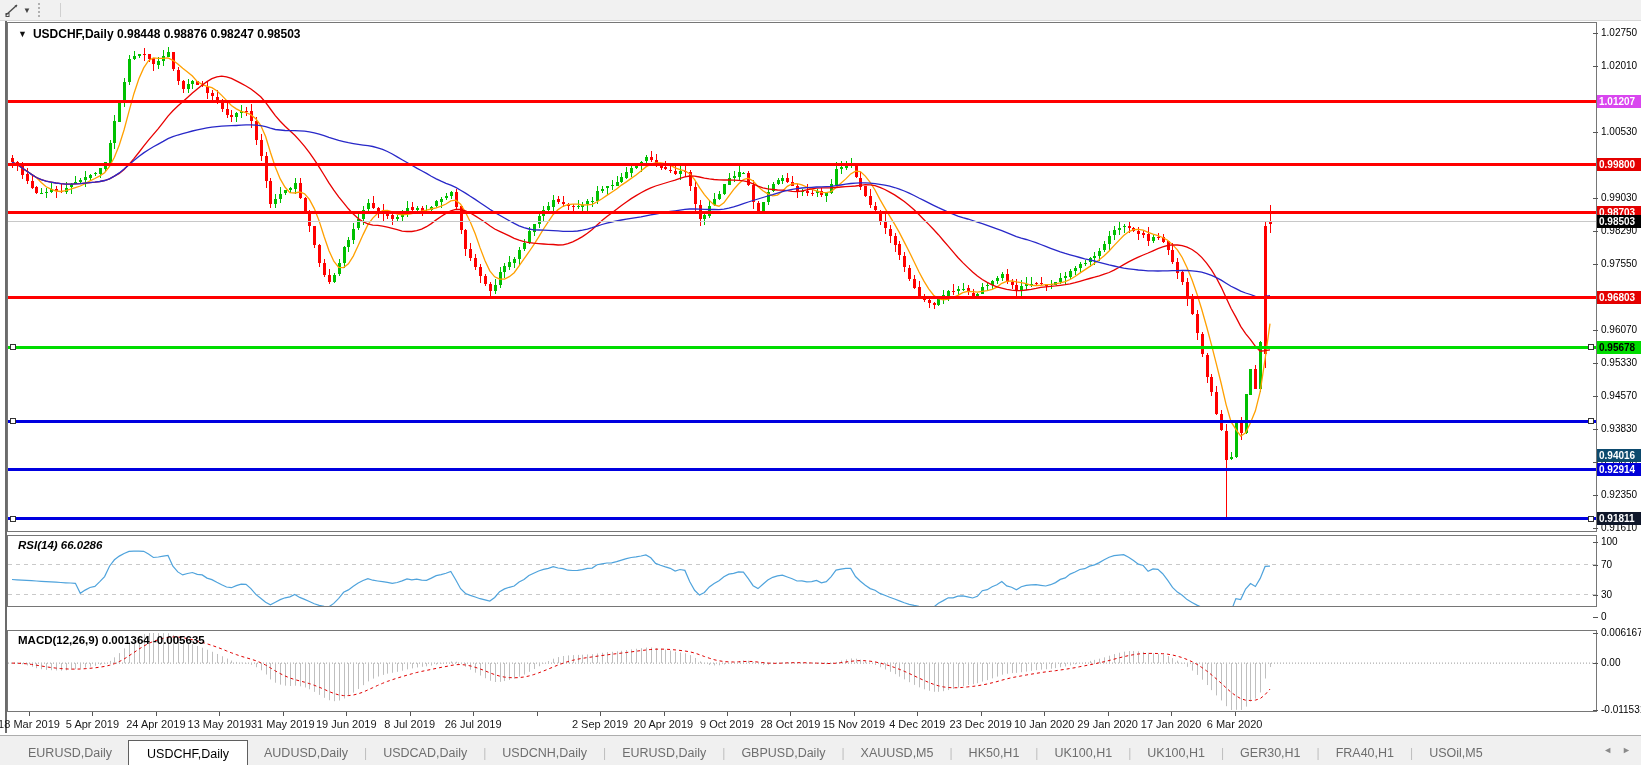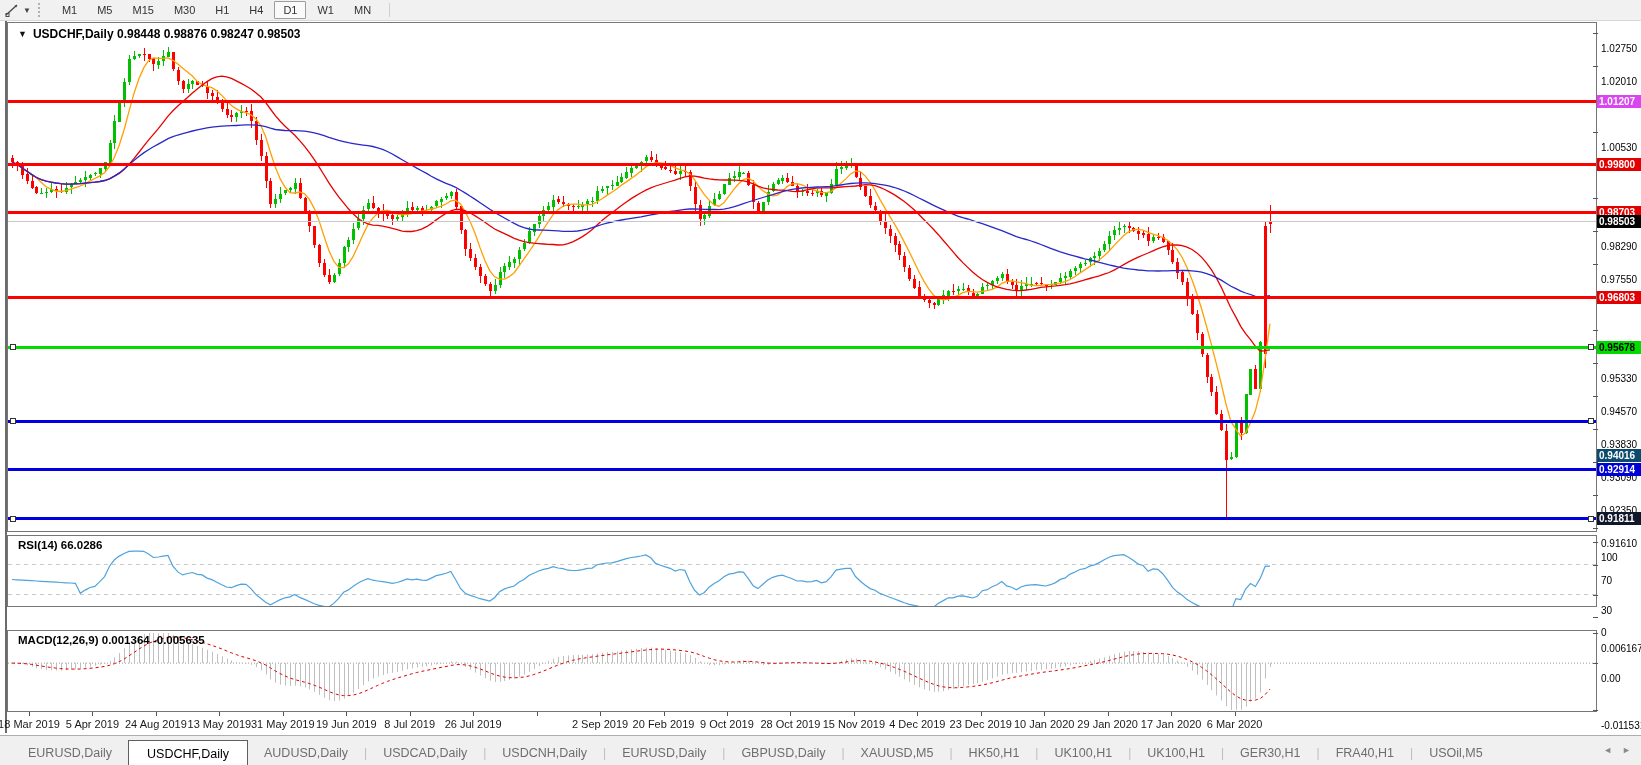--- a/index.html
+++ b/index.html
@@ -11,29 +11,29 @@
   .caret{font-size:8px;color:#444;margin:0 2px;}
   .grip{width:3px;height:14px;border-left:2px dotted #b0b0b0;margin:0 9px 0 5px;}
   .tf-btn{height:16px;padding:0 8px;margin:0 1px;font-size:11px;color:#333;display:flex;align-items:center;cursor:default;border:1px solid transparent;border-radius:1px;}
   .tf-btn.active{background:#fafafa;border:1px solid #9d9d9d;}
   .tf-sep{width:1px;height:14px;background:#d0d0d0;margin:0 8px;}
   
   .vedge{position:absolute;left:5px;top:21px;width:2px;height:712px;background:#6b6b6b;}
   .panel{position:absolute;left:7px;width:1590px;background:#fff;border:1px solid #767676;box-sizing:border-box;overflow:hidden;}
   .panel svg{position:absolute;left:0;top:0;}
   #mainPanel{top:22px;height:510px;}
-  #rsiPanel{top:535px;height:72px;}
+  #rsiPanel{top:535px;height:72px;font-style:italic;}
   #macdPanel{top:630px;height:82px;}
   .chart-title{position:absolute;left:10px;top:4px;z-index:5;display:flex;align-items:center;font-size:12px;font-weight:700;color:#000;white-space:pre;}
   .chart-title .tri{font-size:9px;margin-right:6px;color:#111;}
   .ind-label{position:absolute;left:10px;top:3px;z-index:5;font-size:11.5px;font-weight:700;color:#000;white-space:pre;}
   
   .axis-col{position:absolute;left:1598px;top:21px;width:43px;height:712px;background:#fff;font-size:10px;color:#000;}
   .tick-dash{position:absolute;left:-5px;width:5px;height:1px;background:#555;}
-  .tick-label{position:absolute;left:3px;white-space:nowrap;margin-top:16px;}
+  .tick-label{position:absolute;left:3px;white-space:nowrap;}
   .line-label{position:absolute;left:-1px;width:44px;height:13px;line-height:13px;font-size:10px;font-weight:700;padding-left:2px;box-sizing:border-box;white-space:nowrap;}
   
   .date-axis{position:absolute;left:7px;top:712px;width:1590px;height:23px;background:#fff;}
   .date-tick{position:absolute;top:0;width:1px;height:4px;background:#555;}
   .date-label{position:absolute;top:6px;font-size:11px;color:#1a1a1a;transform:translateX(-50%);white-space:nowrap;}
   
   .tabbar{position:absolute;left:0;top:735px;width:1641px;height:30px;background:#f0f0f0;border-top:1px solid #adadad;display:flex;align-items:flex-end;}
   .tab{height:21px;padding:0 16px;display:flex;align-items:center;font-size:12.5px;color:#6e6e6e;margin-bottom:3px;white-space:nowrap;}
   .tab.active{background:#fff;border:1px solid #5f5f5f;border-bottom:none;color:#000;height:25px;margin-bottom:0;padding:0 18px;}
   .tab-sep{color:#bdbdbd;font-size:12px;margin-bottom:6px;}
@@ -47,31 +47,20 @@
   <div class="toolbar">
     <div class="tool-icon">
       <svg width="16" height="16" viewBox="0 0 16 16">
         <line x1="2" y1="13" x2="13" y2="3" stroke="#4a4a4a" stroke-width="1.4"></line>
         <path d="M13 3 L10.5 3.6 L12.4 5.5 Z" fill="#4a4a4a"></path>
         <rect x="2" y="11.5" width="3" height="3" fill="none" stroke="#4a4a4a" stroke-width="1"></rect>
       </svg>
     </div>
     <div class="caret">▼</div>
     <div class="grip"></div>
-    <div style="display:flex;align-items:center;" id="tfButtons">
-        <div class="tf-btn">M1</div>
-        <div class="tf-btn">M5</div>
-        <div class="tf-btn">M15</div>
-        <div class="tf-btn">M30</div>
-        <div class="tf-btn">H1</div>
-        <div class="tf-btn">H4</div>
-        <div class="tf-btn active">D1</div>
-        <div class="tf-btn">W1</div>
-        <div class="tf-btn">MN</div>
-      </div>
     <div class="tf-sep"></div>
   </div>
 
   <div class="vedge"></div>
 
   <div class="panel" id="mainPanel">
     <svg id="mainChart" width="1588" height="508" shape-rendering="crispEdges">
         <line x1="4.5" y1="132.15553978198608" x2="4.5" y2="144.81726463153774" stroke="#FF0000" stroke-width="1"></line>
         <rect x="3" y="134.99836444739785" width="3" height="4.442501093135121" fill="#FF0000"></rect>
         <line x1="9.5" y1="138.49882892822637" x2="9.5" y2="147.6364461430432" stroke="#FF0000" stroke-width="1"></line>
@@ -939,37 +928,37 @@
       <div class="line-label" style="top: 491px; background: #0f172a; color: rgb(255, 255, 255);">0.91811</div>
       <div class="line-label" style="top: 194.169px; background: rgb(0, 0, 0); color: rgb(255, 255, 255);">0.98503</div>
     </div>
 
   <div class="date-axis" id="dateAxis">
       <div class="date-tick" style="left: 22px;"></div>
       <div class="date-label" style="left: 22px;">18 Mar 2019</div>
       <div class="date-tick" style="left: 85.45px;"></div>
       <div class="date-label" style="left: 85.45px;">5 Apr 2019</div>
       <div class="date-tick" style="left: 148.9px;"></div>
-      <div class="date-label" style="left: 148.9px;">24 Aug 2019</div>
+      <div class="date-label" style="left: 148.9px;">24 Apr 2019</div>
       <div class="date-tick" style="left: 212.35px;"></div>
       <div class="date-label" style="left: 212.35px;">13 May 2019</div>
       <div class="date-tick" style="left: 275.8px;"></div>
       <div class="date-label" style="left: 275.8px;">31 May 2019</div>
       <div class="date-tick" style="left: 339.25px;"></div>
       <div class="date-label" style="left: 339.25px;">19 Jun 2019</div>
       <div class="date-tick" style="left: 402.7px;"></div>
       <div class="date-label" style="left: 402.7px;">8 Jul 2019</div>
       <div class="date-tick" style="left: 466.15px;"></div>
       <div class="date-label" style="left: 466.15px;">26 Jul 2019</div>
       <div class="date-tick" style="left: 529.6px;"></div>
       <div class="date-label" style="left: 529.6px; margin-top: 32px;">14 Aug 2019</div>
       <div class="date-tick" style="left: 593.05px;"></div>
       <div class="date-label" style="left: 593.05px;">2 Sep 2019</div>
       <div class="date-tick" style="left: 656.5px;"></div>
-      <div class="date-label" style="left: 656.5px;">20 Feb 2019</div>
+      <div class="date-label" style="left: 656.5px;">20 Apr 2019</div>
       <div class="date-tick" style="left: 719.95px;"></div>
       <div class="date-label" style="left: 719.95px;">9 Oct 2019</div>
       <div class="date-tick" style="left: 783.4px;"></div>
       <div class="date-label" style="left: 783.4px;">28 Oct 2019</div>
       <div class="date-tick" style="left: 846.85px;"></div>
       <div class="date-label" style="left: 846.85px;">15 Nov 2019</div>
       <div class="date-tick" style="left: 910.3px;"></div>
       <div class="date-label" style="left: 910.3px;">4 Dec 2019</div>
       <div class="date-tick" style="left: 973.75px;"></div>
       <div class="date-label" style="left: 973.75px;">23 Dec 2019</div>

